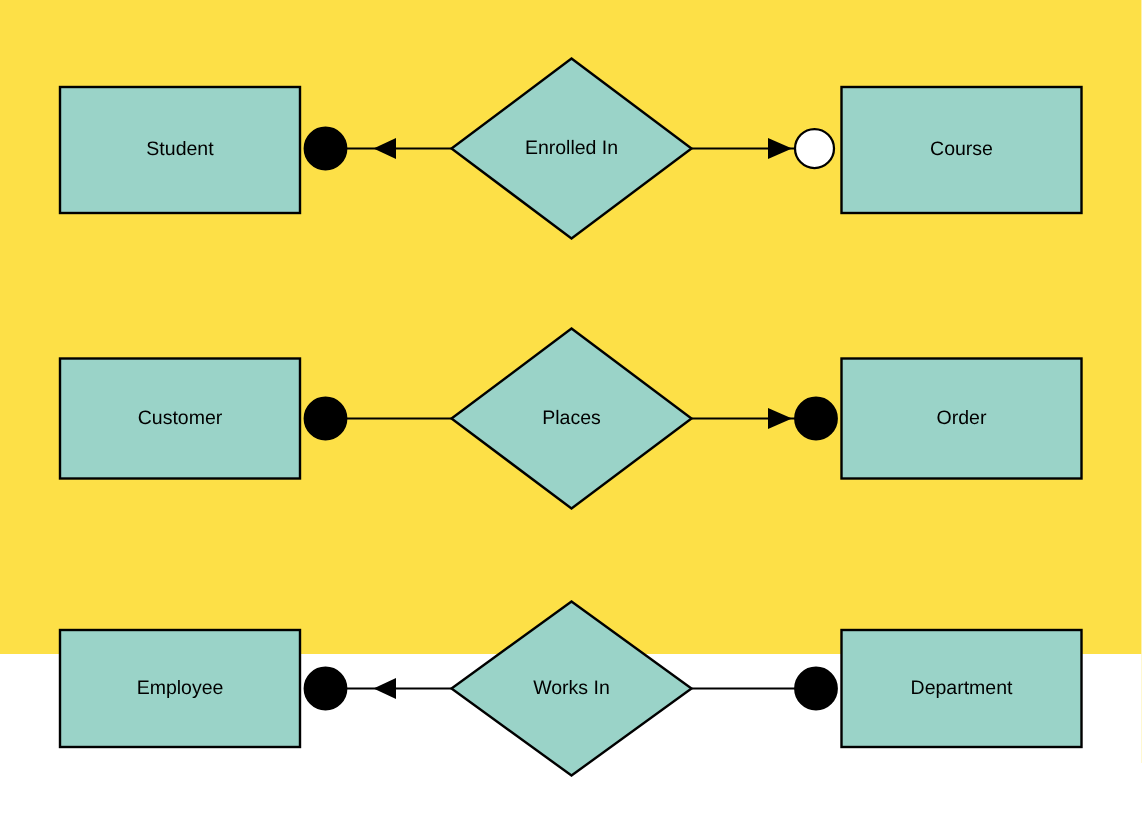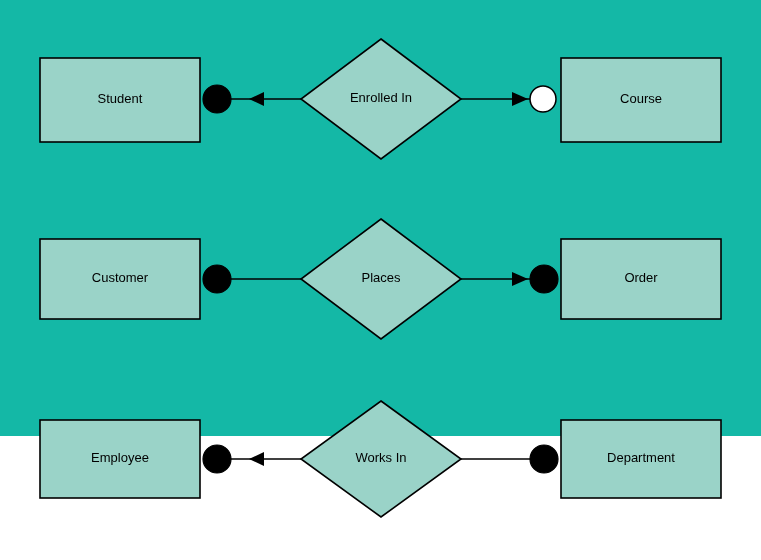--- a/index.html
+++ b/index.html
@@ -10,21 +10,21 @@
   body {
     width: 761px;
     height: 560px;
     font-family: "Liberation Sans", sans-serif;
     overflow: hidden;
   }
   #er-canvas {
     position: relative;
     width: 761px;
     height: 436px;
-    background: #14b8a6;
+    background: #fde047;
   }
   svg.diagram {
     display: block;
     width: 761px;
     height: 560px;
   }
   .entity-rect {
     fill: #9ad3c8;
     stroke: #000000;
     stroke-width: 1.6;

